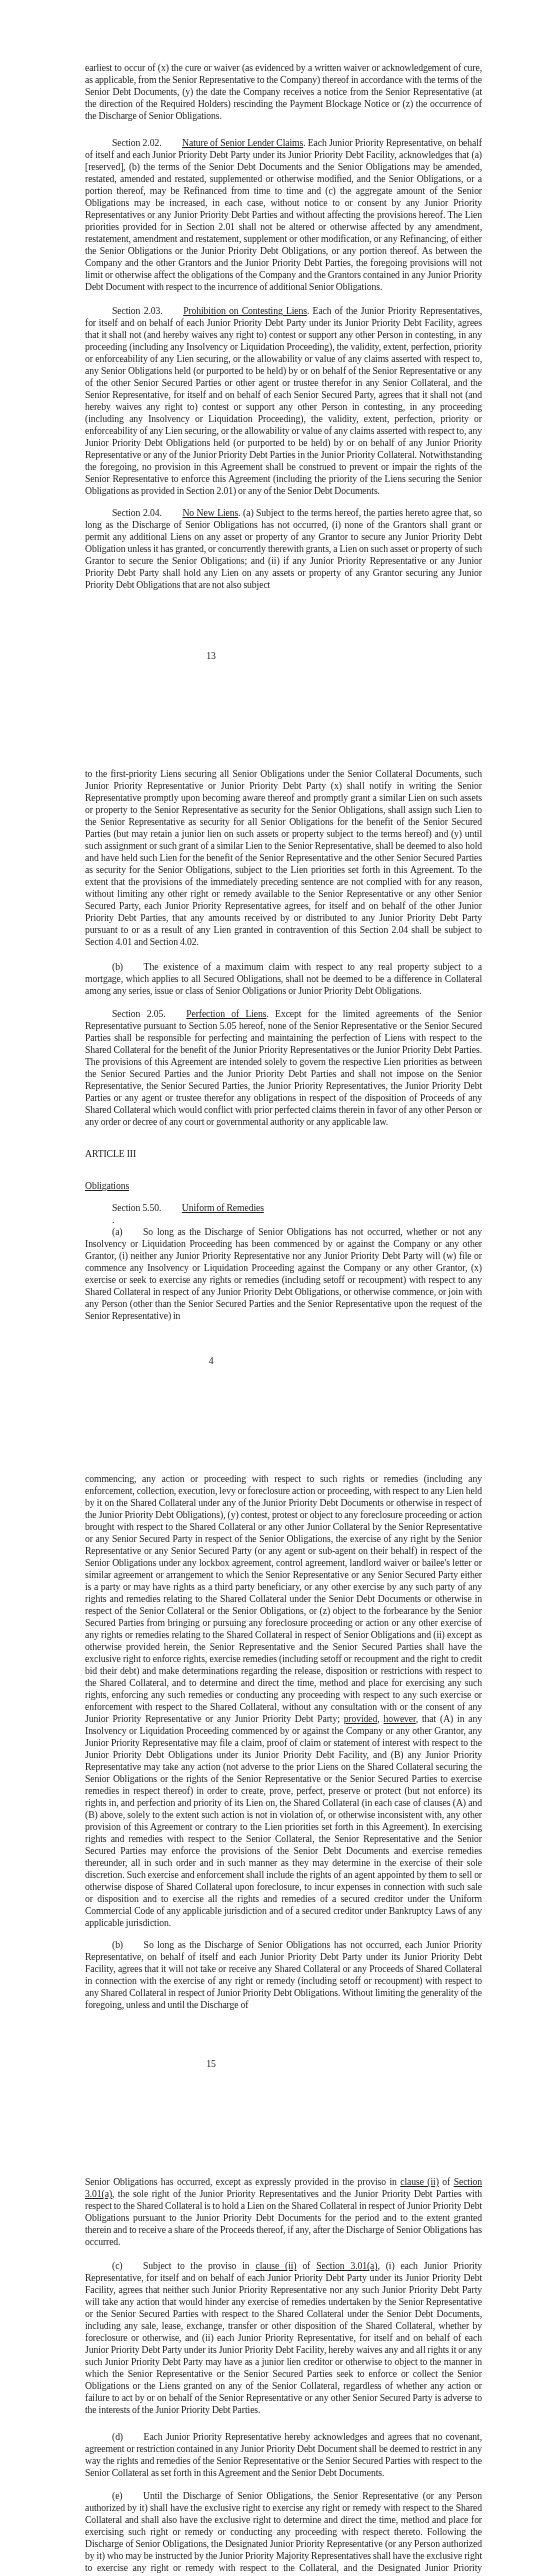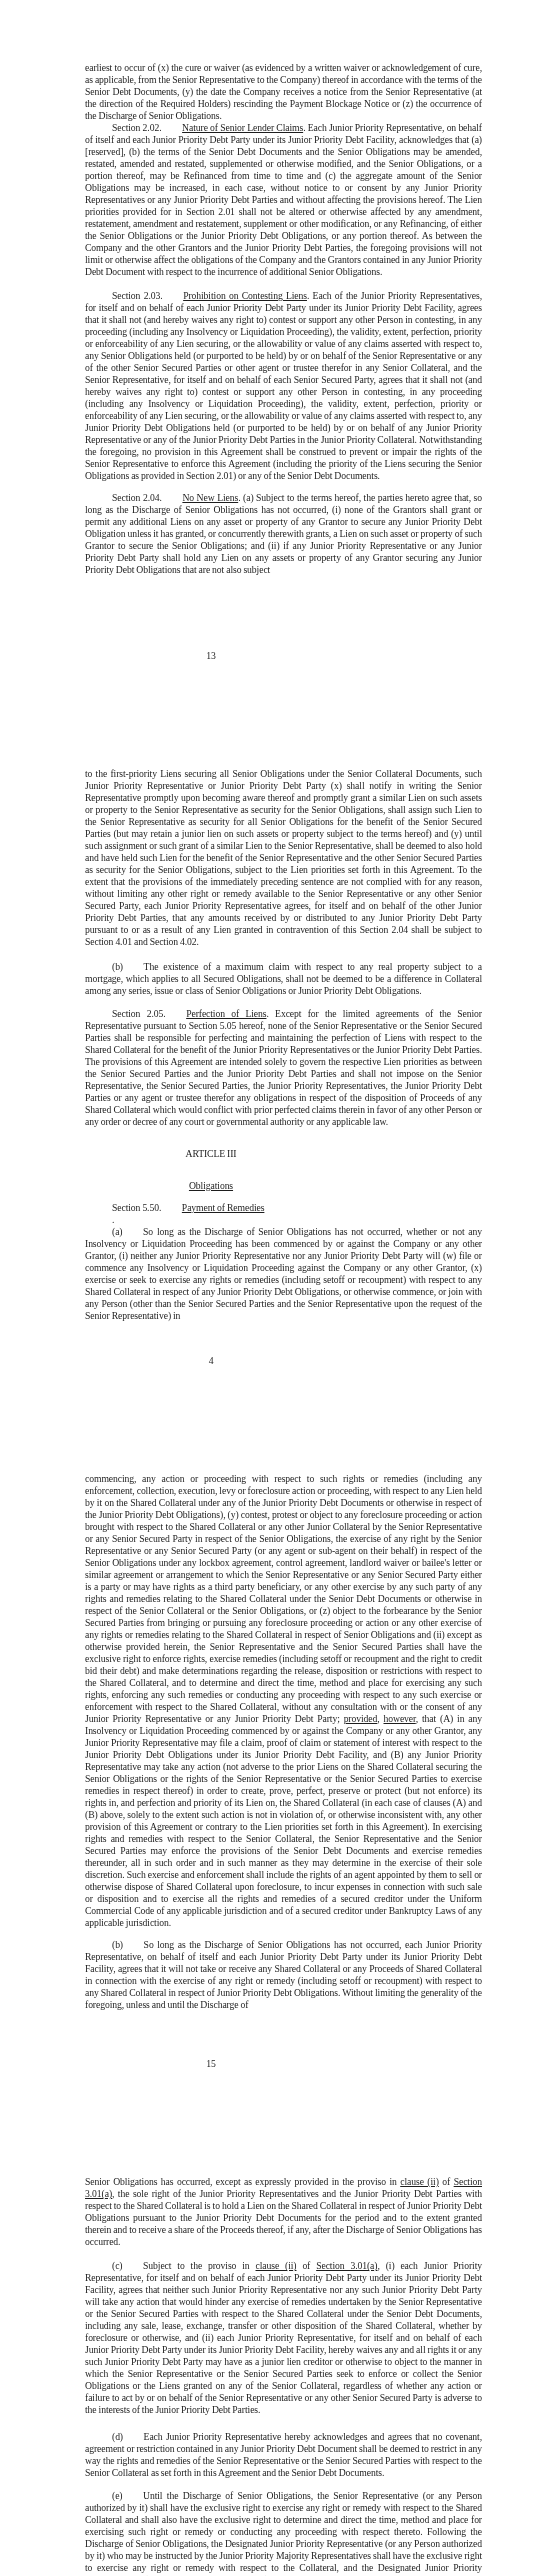--- a/index.html
+++ b/index.html
@@ -13,25 +13,25 @@
     line-height: 12px;
     letter-spacing: -0.1px;
     word-spacing: -0.3px;
     color: #1d1d1d;
   }
   .block { position: absolute; left: 85px; width: 397px; }
   .para { margin: 0 0 11.3px 0; text-align: justify; text-indent: 27px; }
   .cont { text-indent: 0; }
   .u { text-decoration: underline; text-underline-offset: 1px; }
   .tab { display: inline-block; width: 20.6px; }
-  .centered { width: 252px; text-align: center; text-indent: 0; margin-top: 20px; }
+  .centered { width: 252px; text-indent: 0; margin-top: 20px; }
   .underlined { text-decoration: underline; text-underline-offset: 1px; }
   .page-num { position: absolute; left: 85px; width: 252px; text-align: center; }
   .mb0  { margin-bottom: 0; font-family: Liberation Serif, serif; }
-  .mb17 { margin-bottom: 0; font-family: Liberation Serif, serif; }
+  .mb17 { margin-bottom: 15px; font-family: Liberation Serif, serif; }
   .mb19 { margin-bottom: 9.8px; }
   .mb21 { margin-bottom: 10.8px; }
   .mb24 { margin-bottom: 12.4px; }
   .mb26 { margin-bottom: 13.4px; font-family: Liberation Serif, serif; }
   .mb28 { margin-bottom: 14.4px; }
   .mb38 { margin-bottom: 2px; }
 </style>
 </head>
 <body>
 
@@ -44,21 +44,21 @@
     <p class="para mb0"><span>Section 2.04.</span><span class="tab"></span><span class="u">No New Liens</span><span>. (a) Subject to the terms hereof, the parties hereto agree that, so long as the Discharge of Senior Obligations has not occurred, (i) none of the Grantors shall grant or permit any additional Liens on any asset or property of any Grantor to secure any Junior Priority Debt Obligation unless it has granted, or concurrently therewith grants, a Lien on such asset or property of such Grantor to secure the Senior Obligations; and (ii) if any Junior Priority Representative or any Junior Priority Debt Party shall hold any Lien on any assets or property of any Grantor securing any Junior Priority Debt Obligations that are not also subject</span></p>
   </section>
   <div class="page-num" style="top:650px">13</div>
 
   <section class="block" style="top:768px">
     <p class="para cont mb26"><span>to the first-priority Liens securing all Senior Obligations under the Senior Collateral Documents, such Junior Priority Representative or Junior Priority Debt Party (x) shall notify in writing the Senior Representative promptly upon becoming aware thereof and promptly grant a similar Lien on such assets or property to the Senior Representative as security for the Senior Obligations, shall assign such Lien to the Senior Representative as security for all Senior Obligations for the benefit of the Senior Secured Parties (but may retain a junior lien on such assets or property subject to the terms hereof) and (y) until such assignment or such grant of a similar Lien to the Senior Representative, shall be deemed to also hold and have held such Lien for the benefit of the Senior Representative and the other Senior Secured Parties as security for the Senior Obligations, subject to the Lien priorities set forth in this Agreement. To the extent that the provisions of the immediately preceding sentence are not complied with for any reason, without limiting any other right or remedy available to the Senior Representative or any other Senior Secured Party, each Junior Priority Representative agrees, for itself and on behalf of the other Junior Priority Debt Parties, that any amounts received by or distributed to any Junior Priority Debt Party pursuant to or as a result of any Lien granted in contravention of this Section 2.04 shall be subject to Section 4.01 and Section 4.02.</span></p>
     <p class="para mb21"><span>(b)</span><span class="tab"></span><span>The existence of a maximum claim with respect to any real property subject to a mortgage, which applies to all Secured Obligations, shall not be deemed to be a difference in Collateral among any series, issue or class of Senior Obligations or Junior Priority Debt Obligations.</span></p>
     <p class="para mb38"><span>Section 2.05.</span><span class="tab"></span><span class="u">Perfection of Liens</span><span>. Except for the limited agreements of the Senior Representative pursuant to Section 5.05 hereof, none of the Senior Representative or the Senior Secured Parties shall be responsible for perfecting and maintaining the perfection of Liens with respect to the Shared Collateral for the benefit of the Junior Priority Representatives or the Junior Priority Debt Parties. The provisions of this Agreement are intended solely to govern the respective Lien priorities as between the Senior Secured Parties and the Junior Priority Debt Parties and shall not impose on the Senior Representative, the Senior Secured Parties, the Junior Priority Representatives, the Junior Priority Debt Parties or any agent or trustee therefor any obligations in respect of the disposition of Proceeds of any Shared Collateral which would conflict with prior perfected claims therein in favor of any other Person or any order or decree of any court or governmental authority or any applicable law.</span></p>
     <p class="para centered mb19">ARTICLE III</p>
     <p class="para centered underlined mb19">Obligations</p>
-    <p class="para mb0"><span>Section 5.50.</span><span class="tab"></span><span class="u">Payment of Remedies</span></p>
+    <p class="para mb0"><span>Section 5.50.</span><span class="tab"></span><span class="u">Uniform of Remedies</span></p>
     <p class="para mb0">.</p>
     <p class="para mb0"><span>(a)</span><span class="tab"></span><span>So long as the Discharge of Senior Obligations has not occurred, whether or not any Insolvency or Liquidation Proceeding has been commenced by or against the Company or any other Grantor, (i) neither any Junior Priority Representative nor any Junior Priority Debt Party will (w) file or commence any Insolvency or Liquidation Proceeding against the Company or any other Grantor, (x) exercise or seek to exercise any rights or remedies (including setoff or recoupment) with respect to any Shared Collateral in respect of any Junior Priority Debt Obligations, or otherwise commence, or join with any Person (other than the Senior Secured Parties and the Senior Representative upon the request of the Senior Representative) in</span></p>
   </section>
   <div class="page-num" style="top:1355px">4</div>
 
   <section class="block" style="top:1473px">
     <p class="para cont mb19"><span>commencing, any action or proceeding with respect to such rights or remedies (including any enforcement, collection, execution, levy or foreclosure action or proceeding, with respect to any Lien held by it on the Shared Collateral under any of the Junior Priority Debt Documents or otherwise in respect of the Junior Priority Debt Obligations), (y) contest, protest or object to any foreclosure proceeding or action brought with respect to the Shared Collateral or any other Junior Collateral by the Senior Representative or any Senior Secured Party in respect of the Senior Obligations, the exercise of any right by the Senior Representative or any Senior Secured Party (or any agent or sub-agent on their behalf) in respect of the Senior Obligations under any lockbox agreement, control agreement, landlord waiver or bailee's letter or similar agreement or arrangement to which the Senior Representative or any Senior Secured Party either is a party or may have rights as a third party beneficiary, or any other exercise by any such party of any rights and remedies relating to the Shared Collateral under the Senior Debt Documents or otherwise in respect of the Senior Collateral or the Senior Obligations, or (z) object to the forbearance by the Senior Secured Parties from bringing or pursuing any foreclosure proceeding or action or any other exercise of any rights or remedies relating to the Shared Collateral in respect of Senior Obligations and (ii) except as otherwise provided herein, the Senior Representative and the Senior Secured Parties shall have the exclusive right to enforce rights, exercise remedies (including setoff or recoupment and the right to credit bid their debt) and make determinations regarding the release, disposition or restrictions with respect to the Shared Collateral, and to determine and direct the time, method and place for exercising any such rights, enforcing any such remedies or conducting any proceeding with respect to any such exercise or enforcement with respect to the Shared Collateral, without any consultation with or the consent of any Junior Priority Representative or any Junior Priority Debt Party; </span><span class="u">provided</span><span>, </span><span class="u">however</span><span>, that (A) in any Insolvency or Liquidation Proceeding commenced by or against the Company or any other Grantor, any Junior Priority Representative may file a claim, proof of claim or statement of interest with respect to the Junior Priority Debt Obligations under its Junior Priority Debt Facility, and (B) any Junior Priority Representative may take any action (not adverse to the prior Liens on the Shared Collateral securing the Senior Obligations or the rights of the Senior Representative or the Senior Secured Parties to exercise remedies in respect thereof) in order to create, prove, perfect, preserve or protect (but not enforce) its rights in, and perfection and priority of its Lien on, the Shared Collateral (in each case of clauses (A) and (B) above, solely to the extent such action is not in violation of, or otherwise inconsistent with, any other provision of this Agreement or contrary to the Lien priorities set forth in this Agreement). In exercising rights and remedies with respect to the Senior Collateral, the Senior Representative and the Senior Secured Parties may enforce the provisions of the Senior Debt Documents and exercise remedies thereunder, all in such order and in such manner as they may determine in the exercise of their sole discretion. Such exercise and enforcement shall include the rights of an agent appointed by them to sell or otherwise dispose of Shared Collateral upon foreclosure, to incur expenses in connection with such sale or disposition and to exercise all the rights and remedies of a secured creditor under the Uniform Commercial Code of any applicable jurisdiction and of a secured creditor under Bankruptcy Laws of any applicable jurisdiction.</span></p>
     <p class="para mb0"><span>(b)</span><span class="tab"></span><span>So long as the Discharge of Senior Obligations has not occurred, each Junior Priority Representative, on behalf of itself and each Junior Priority Debt Party under its Junior Priority Debt Facility, agrees that it will not take or receive any Shared Collateral or any Proceeds of Shared Collateral in connection with the exercise of any right or remedy (including setoff or recoupment) with respect to any Shared Collateral in respect of Junior Priority Debt Obligations. Without limiting the generality of the foregoing, unless and until the Discharge of</span></p>
   </section>
   <div class="page-num" style="top:2058px">15</div>

